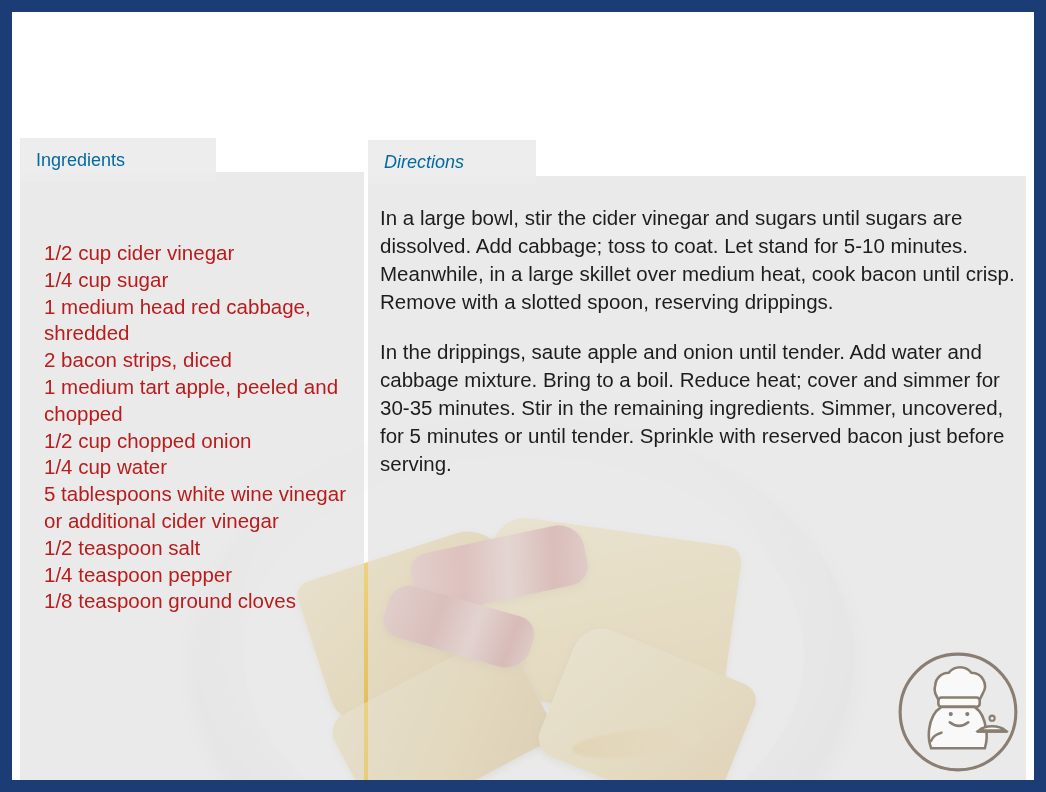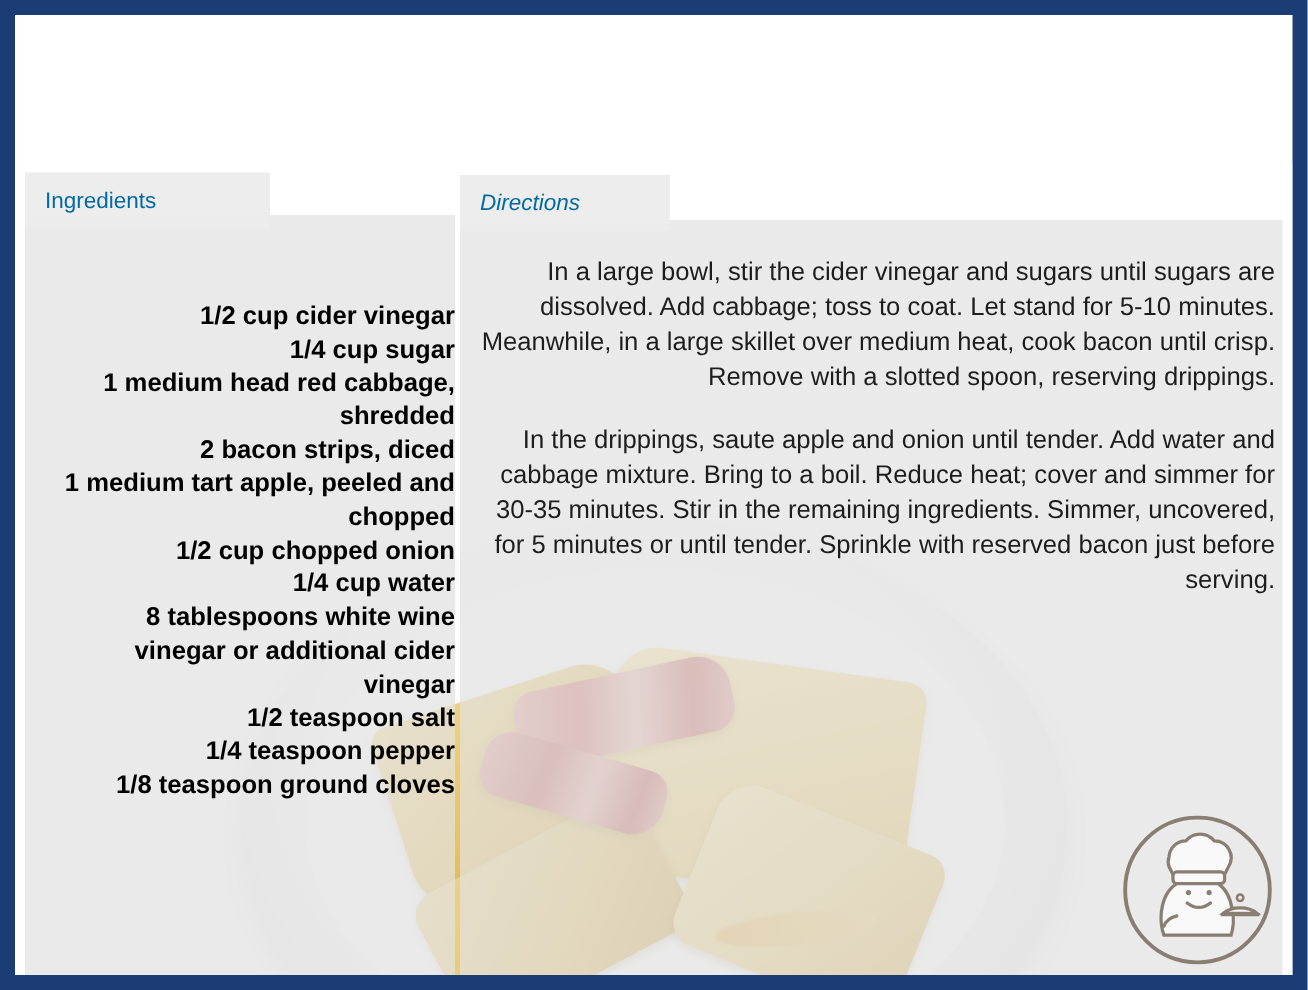--- a/index.html
+++ b/index.html
@@ -146,21 +146,20 @@
     background: linear-gradient(90deg, rgba(226,170,60,0.85), rgba(240,205,120,0.5));
     border-radius: 50%;
     transform: rotate(-6deg);
     filter: blur(1px);
   }
 
   
   .panel {
     position: absolute;
     background: rgba(226,226,226,0.72);
-    text-align: right;
   }
   .panel-header {
     position: absolute;
     background: rgba(236,236,236,0.92);
     display: flex;
     align-items: center;
   }
   .panel-header-text {
     font-size: 18px;
     color: #0369a1;
@@ -184,22 +183,21 @@
     left: 356px; top: 128px;
     width: 168px; height: 44px; font-style: italic;
   }
 
   .ingredients-list {
     position: absolute;
     left: 24px; top: 68px;
     width: 320px;
     font-size: 20.5px;
     line-height: 26.8px;
-    color: #000000;
-    font-weight: bold;
+    color: #b91c1c;
   }
   .ingredients-list div {
     white-space: normal;
   }
 
   .directions-body {
     position: absolute;
     left: 12px; top: 28px;
     width: 640px;
     font-size: 20.5px;
@@ -241,21 +239,21 @@
 
     <div class="panel" id="ingredients-panel">
       <div class="ingredients-list">
         <div>1/2 cup cider vinegar</div>
         <div>1/4 cup sugar</div>
         <div>1 medium head red cabbage, shredded</div>
         <div>2 bacon strips, diced</div>
         <div>1 medium tart apple, peeled and chopped</div>
         <div>1/2 cup chopped onion</div>
         <div>1/4 cup water</div>
-        <div>8 tablespoons white wine vinegar or additional cider vinegar</div>
+        <div>5 tablespoons white wine vinegar or additional cider vinegar</div>
         <div>1/2 teaspoon salt</div>
         <div>1/4 teaspoon pepper</div>
         <div>1/8 teaspoon ground cloves</div>
       </div>
     </div>
     <div class="panel-header" id="ingredients-header">
       <span class="panel-header-text">Ingredients</span>
     </div>
 
     <div class="panel" id="directions-panel">

